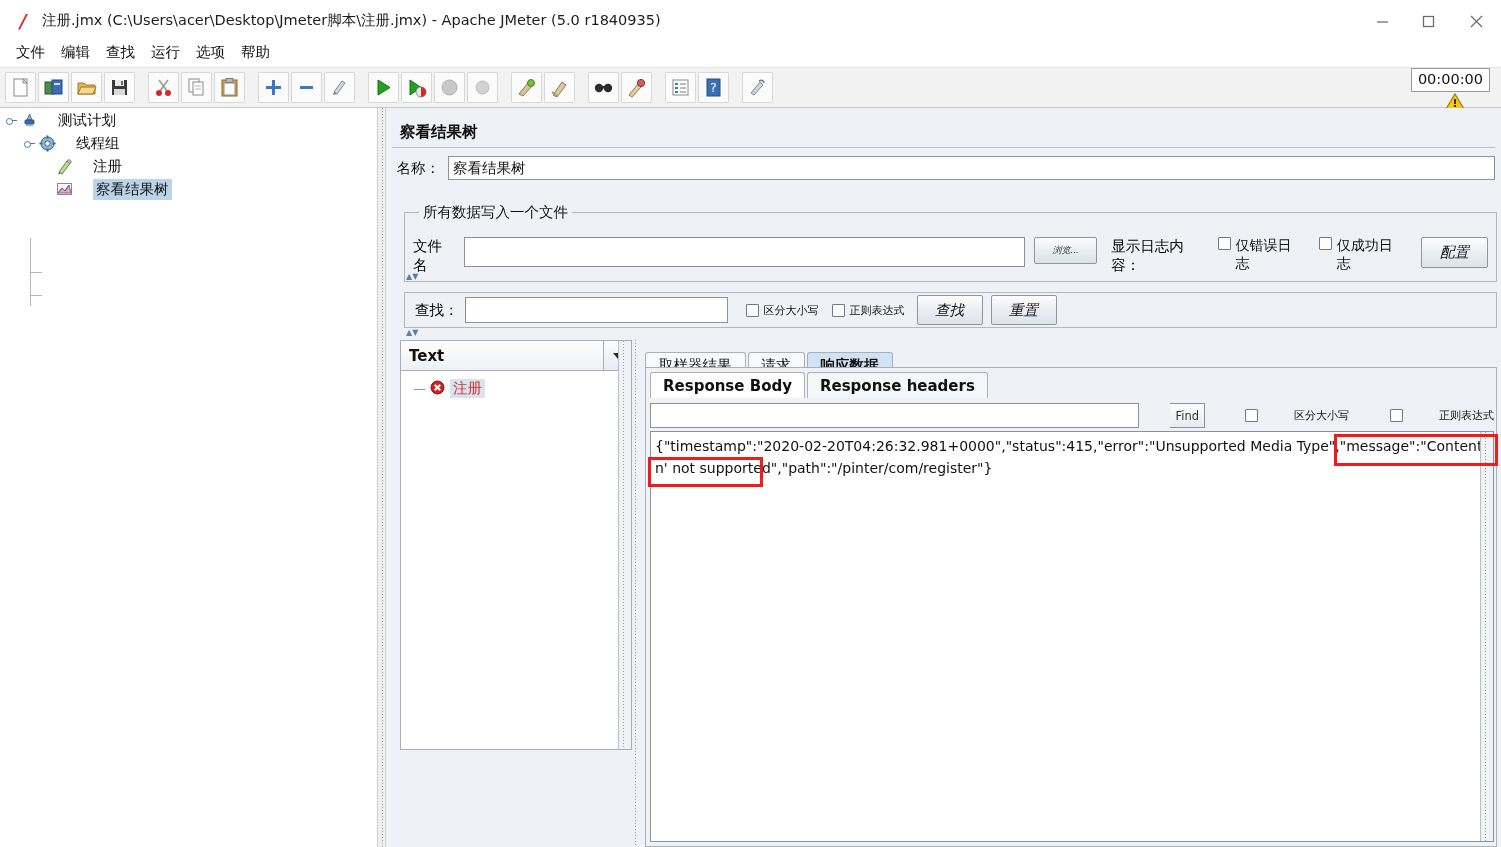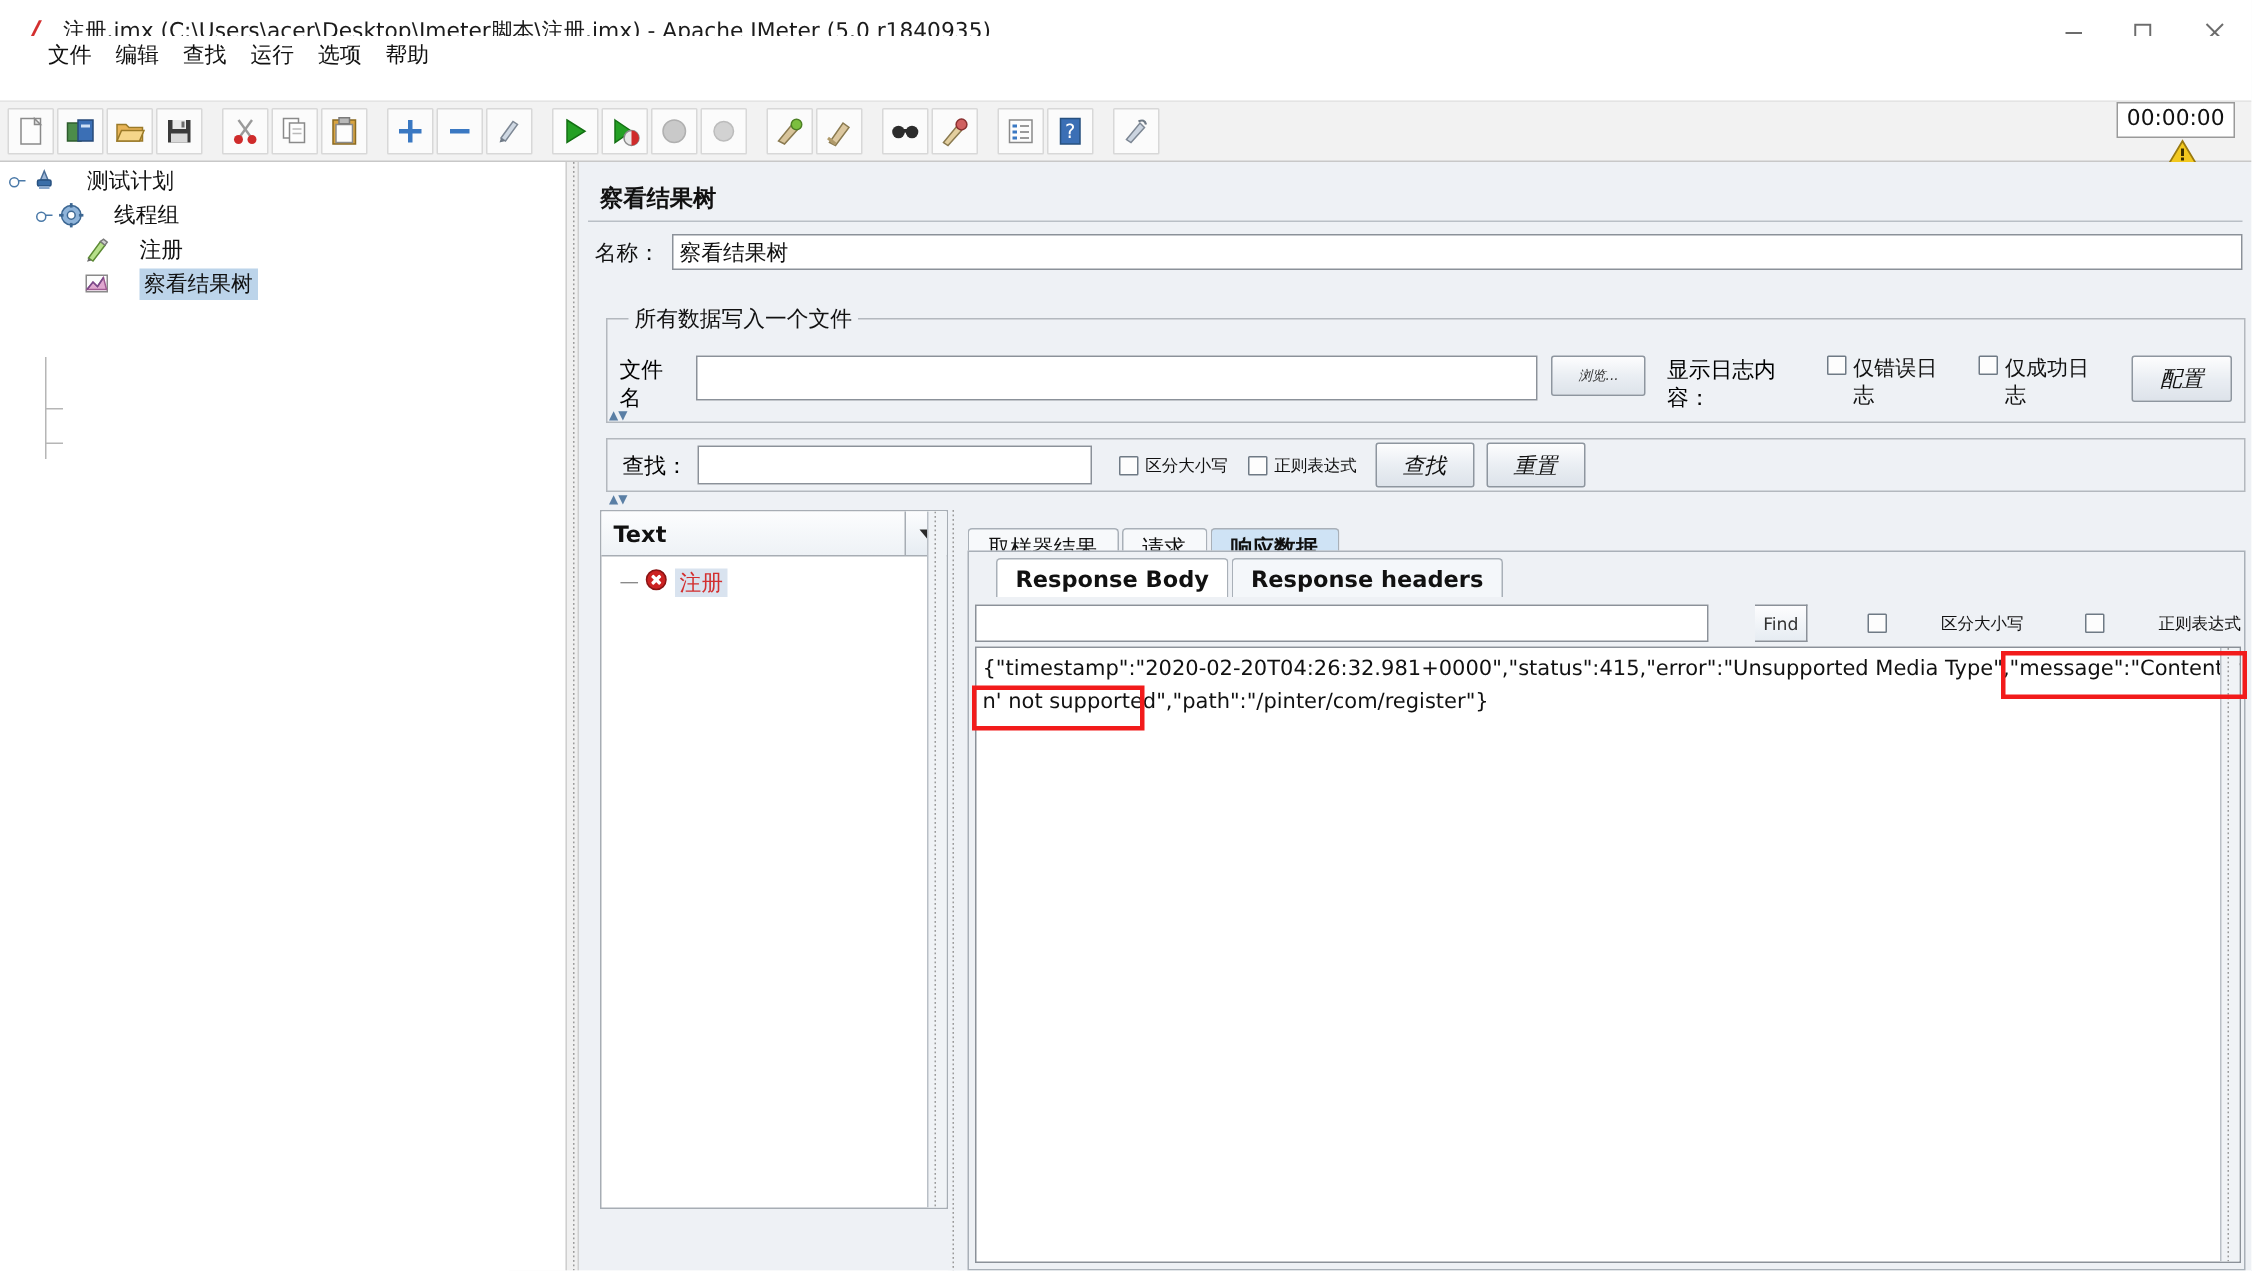--- a/index.html
+++ b/index.html
@@ -35,22 +35,22 @@
   .winbtns { position:absolute; right:0; top:0; height:42px; display:flex; }
   .winbtn {
     width:46px; height:42px; display:flex; align-items:center; justify-content:center;
     color:#6c6c6c;
   }
   .winbtn.close { width:50px; }
   .winbtn svg { display:block; }
 
   
   .menubar {
-    position:absolute; left:0; top:24px; width:1501px; height:25px;
-    background:#ffffff; display:flex; align-items:center; padding-left:24px;
+    position:absolute; left:0; top:40px; width:1501px; height:25px;
+    background:#ffffff; display:flex; align-items:center; padding-left:8px;
   }
   .menuitem {
     padding:2px 8px; font-size:14.5px; color:#111;
     font-family:"DejaVu Sans","Liberation Sans",sans-serif;
   }
 
   
   .toolbar {
     position:absolute; left:0; top:67px; width:1501px; height:41px;
     background:#f2f2f2;
@@ -177,21 +177,21 @@
     position:absolute; left:404px; top:292px; width:1093px; height:36px;
     border:1px solid #b3b8be; background:#eef1f5;
     display:flex; align-items:center; padding-left:10px;
   }
   .uparrow {
     position:absolute; font-size:8px; color:#5a7fa5;
   }
 
   
   .res-left {
-    position:absolute; left:400px; top:340px; width:232px; height:466px;
+    position:absolute; left:400px; top:340px; width:232px; height:410px;
     background:#ffffff; border:1px solid #a7adb4;
   }
   .combo {
     position:absolute; left:0; top:0; width:230px; height:30px;
     background: linear-gradient(to bottom,#fcfdfe,#eef2f6);
     border-bottom:1px solid #a7adb4;
     display:flex; align-items:center;
   }
   .combo-label { padding-left:8px; font-size:15px; font-weight:bold; color:#111;
     font-family:"DejaVu Sans","Liberation Sans",sans-serif; }
@@ -230,21 +230,21 @@
     font-size:14.5px; color:#111; background:#f7f9fb;
     border:1px solid #a9b0b8; border-bottom:none;
     border-radius:3px 3px 0 0; margin-right:2px;
     font-family:"DejaVu Sans","Liberation Sans",sans-serif;
   }
   .tab.active { background:#cfe3f5; font-weight:bold; }
   .tabpane {
     position:absolute; left:645px; top:367px; width:852px; height:480px;
     background:#eef1f5; border:1px solid #a9b0b8;
   }
-  .subtabbar { position:absolute; left:18px; top:4px; display:flex; align-items:flex-end; }
+  .subtabbar { position:absolute; left:4px; top:4px; display:flex; align-items:flex-end; }
   .subtab {
     height:26px; padding:0 12px; display:flex; align-items:center;
     font-size:15px; color:#111; background:#f4f7fa;
     border:1px solid #a9b0b8; border-bottom:none; border-radius:3px 3px 0 0;
     margin-right:2px; font-weight:bold;
     font-family:"DejaVu Sans","Liberation Sans",sans-serif;
   }
   .subtab.active { background:#ffffff; }
   .findrow {
     position:absolute; left:4px; top:34px; width:844px; height:27px;

